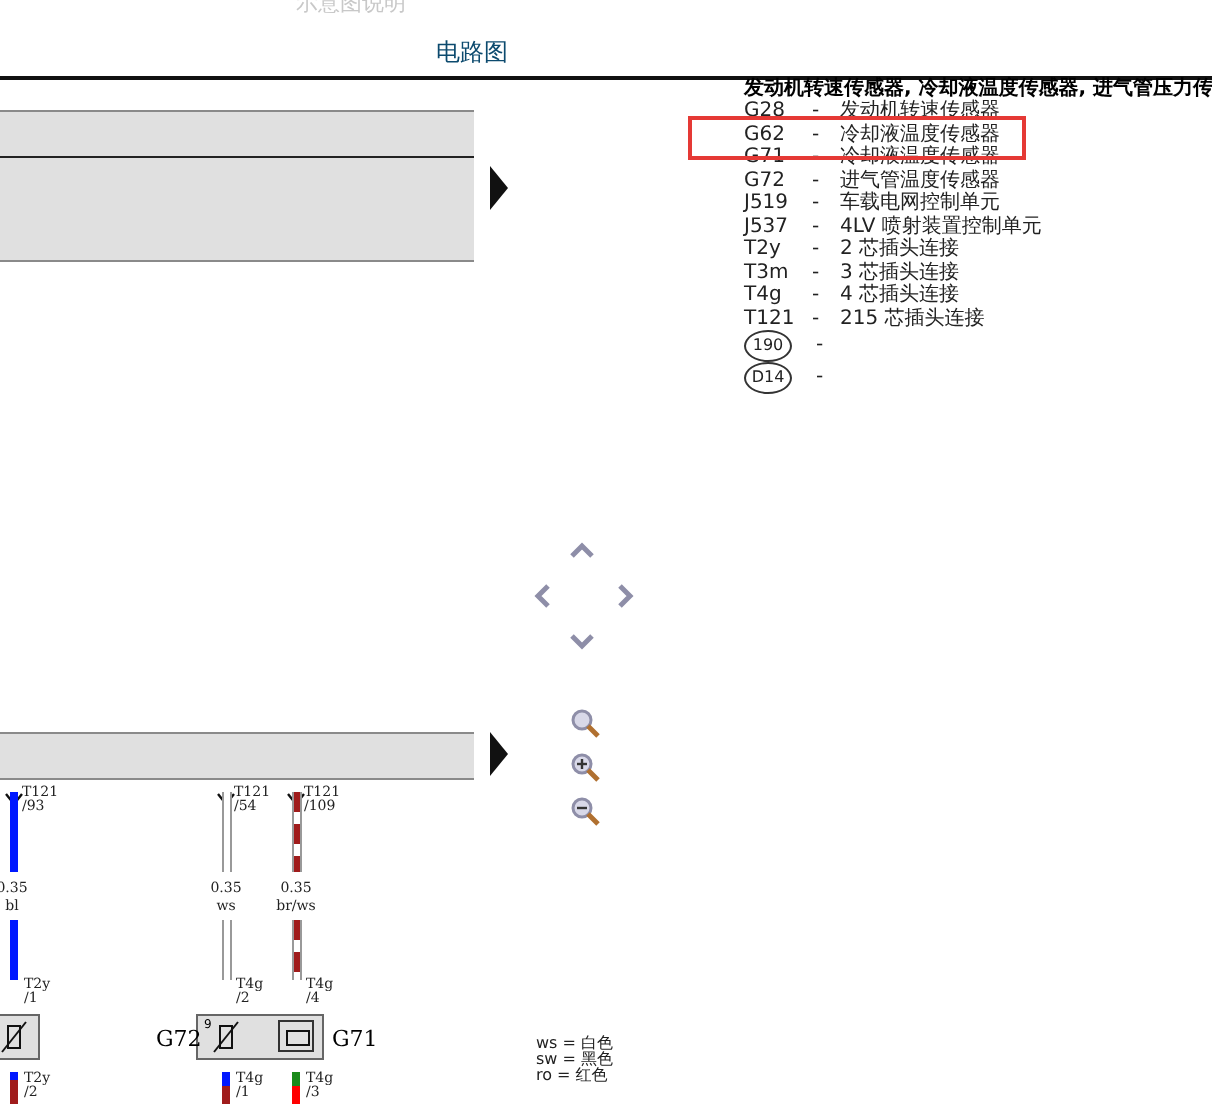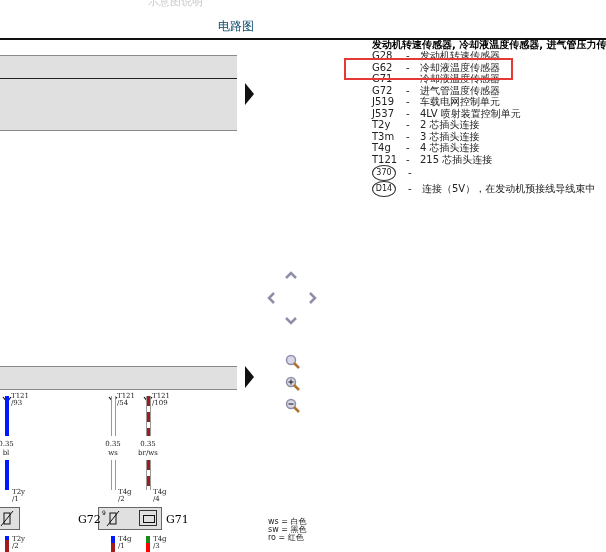--- a/index.html
+++ b/index.html
@@ -110,27 +110,26 @@
       <span class="code">T4g</span>
       <span class="dash">-</span>
       <span>4 芯插头连接</span>
     </div>
   <div class="legend-row">
       <span class="code">T121</span>
       <span class="dash">-</span>
       <span>215 芯插头连接</span>
     </div>
   <div class="legend-row circle-row">
-      <span class="circ">370</span>
+      <span class="circ">190</span>
       <span class="dash">-</span>
     </div>
   <div class="legend-row circle-row">
       <span class="circ">D14</span>
       <span class="dash">-</span>
-      <span>连接（5V），在发动机预接线导线束中</span>
     </div>
 </div>
 <div class="abs highlight"></div>
 
 <div class="abs nav" style="left:284px;top:270px;">
   <svg width="14" height="10" viewBox="0 0 14 10">
       <polyline points="2,8 7,3 12,8" fill="none" stroke="#8e8ea8" stroke-width="2.5"></polyline>
     </svg>
 </div>
 <div class="abs nav" style="left:266px;top:291px;">

